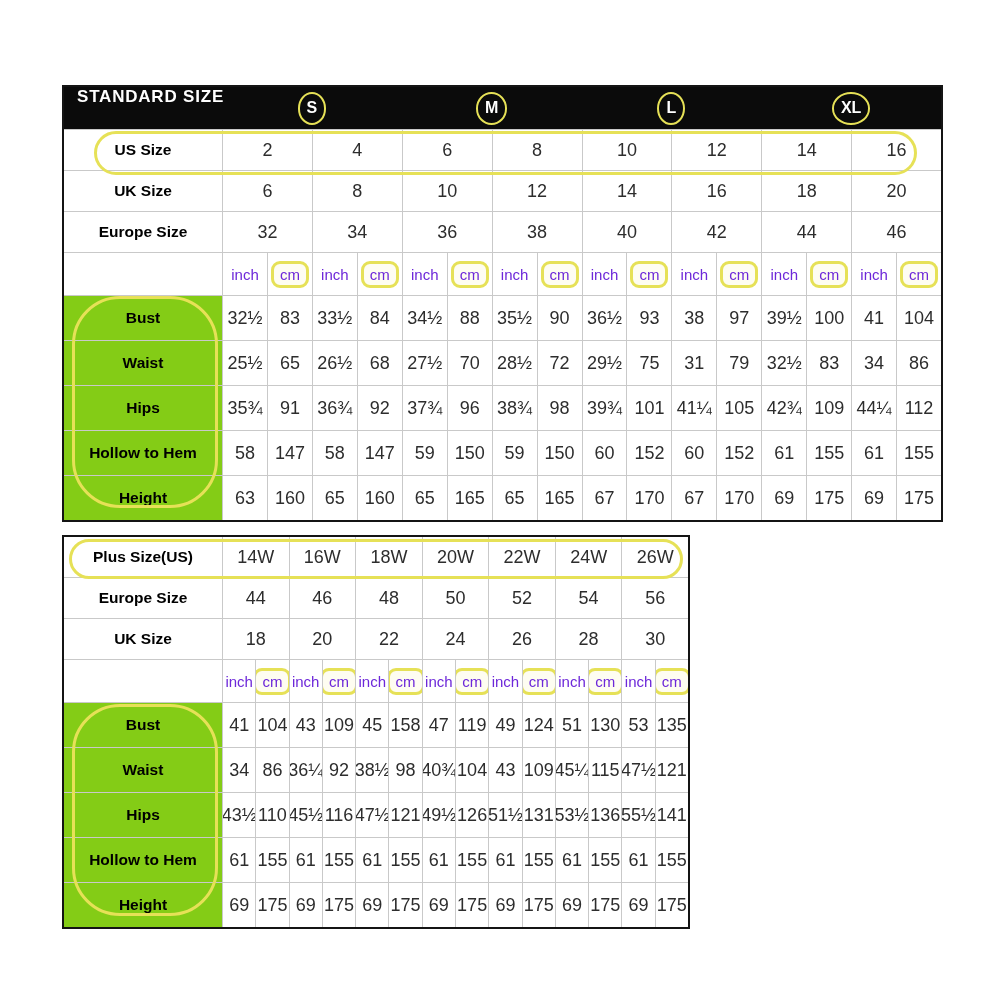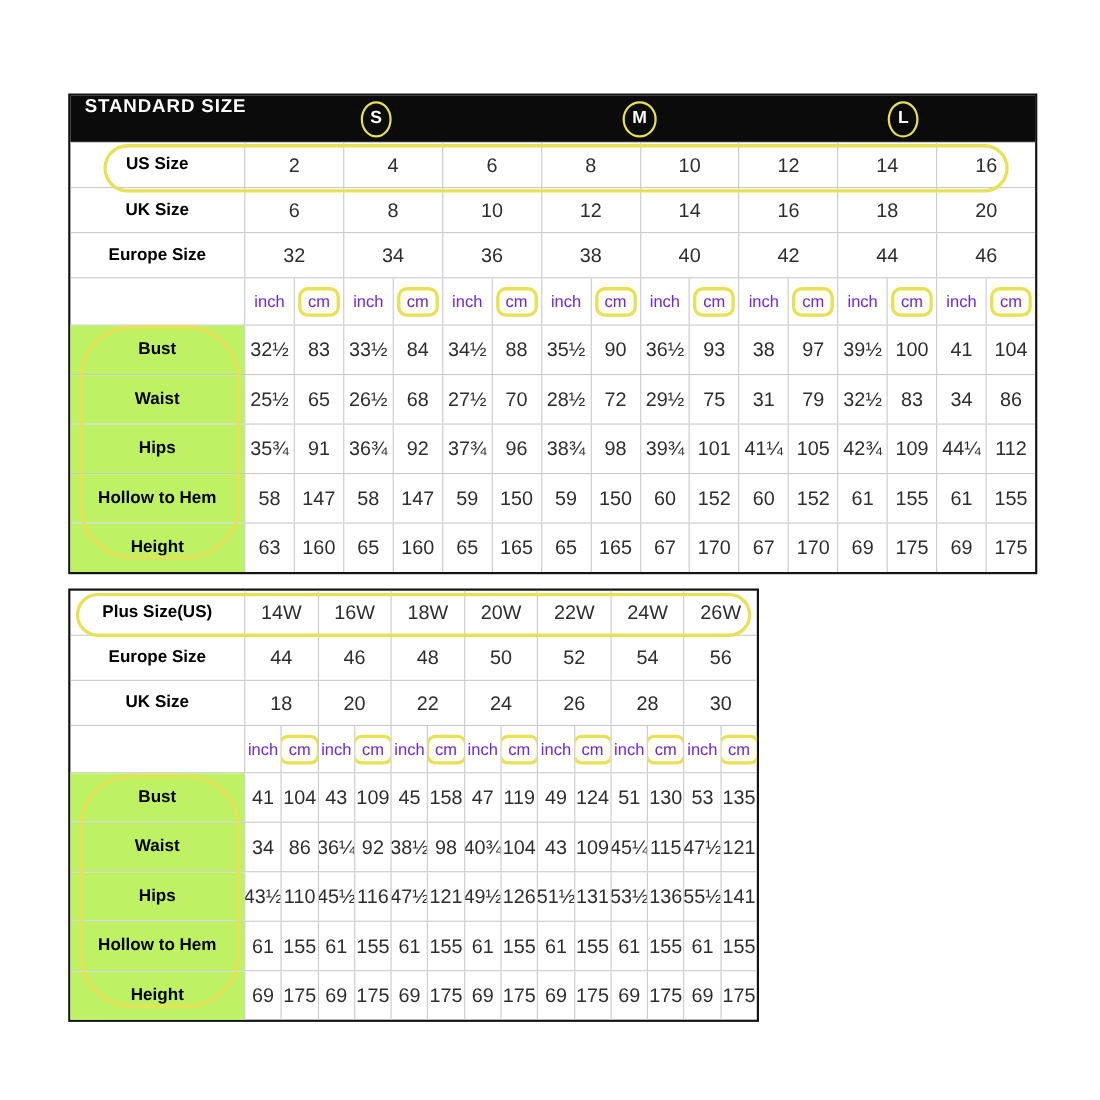--- a/index.html
+++ b/index.html
@@ -24,21 +24,21 @@
   .cols16 .grid-row{grid-template-columns:158px repeat(16,1fr);}
   .cols14 .grid-row{grid-template-columns:158px repeat(14,1fr);}
   .size-row{height:40px;}
   .unit-row{height:42px;}
   .measure-row{height:44px;}
 
   .cell{display:flex;align-items:center;justify-content:center;border-left:1px solid #c9c9c9;
     color:#2d2d2d;overflow:hidden;}
   .cell:first-child{border-left:none;}
   .label-cell{font-weight:bold;font-size:15.5px;color:#000;}
-  .gray{background:#bef264;}
+  .gray{background:#84cc16;}
   .val-cell{font-size:18px;}
   .span2{grid-column:span 2;}
   .unit-cell{font-size:15px;color:#6d28d9;}
   .cm-badge{border:3px solid var(--yellow);background:rgba(253,252,230,.55);
     border-radius:9px;padding:3px 6px;line-height:1;}
 
   
   .row-oval{position:absolute;border:3px solid var(--yellow);border-radius:24px;
     pointer-events:none;z-index:4;}
   #std-table .row-oval{left:30px;right:24px;top:1px;bottom:-5px;}
@@ -62,20 +62,23 @@
       <div class="header-title">STANDARD SIZE</div>
       <div class="header-sizes" id="std-size-groups">
           <div class="size-group">
             <div class="size-oval">S</div>
           </div>
           <div class="size-group">
             <div class="size-oval">M</div>
           </div>
           <div class="size-group">
             <div class="size-oval">L</div>
+          </div>
+          <div class="size-group">
+            <div class="size-oval">XL</div>
           </div>
         </div>
     </div>
     <div id="std-rows">
         <div class="grid-row size-row">
           <div class="cell label-cell">US Size</div>
           <div class="cell val-cell span2">2</div>
           <div class="cell val-cell span2">4</div>
           <div class="cell val-cell span2">6</div>
           <div class="cell val-cell span2">8</div>

